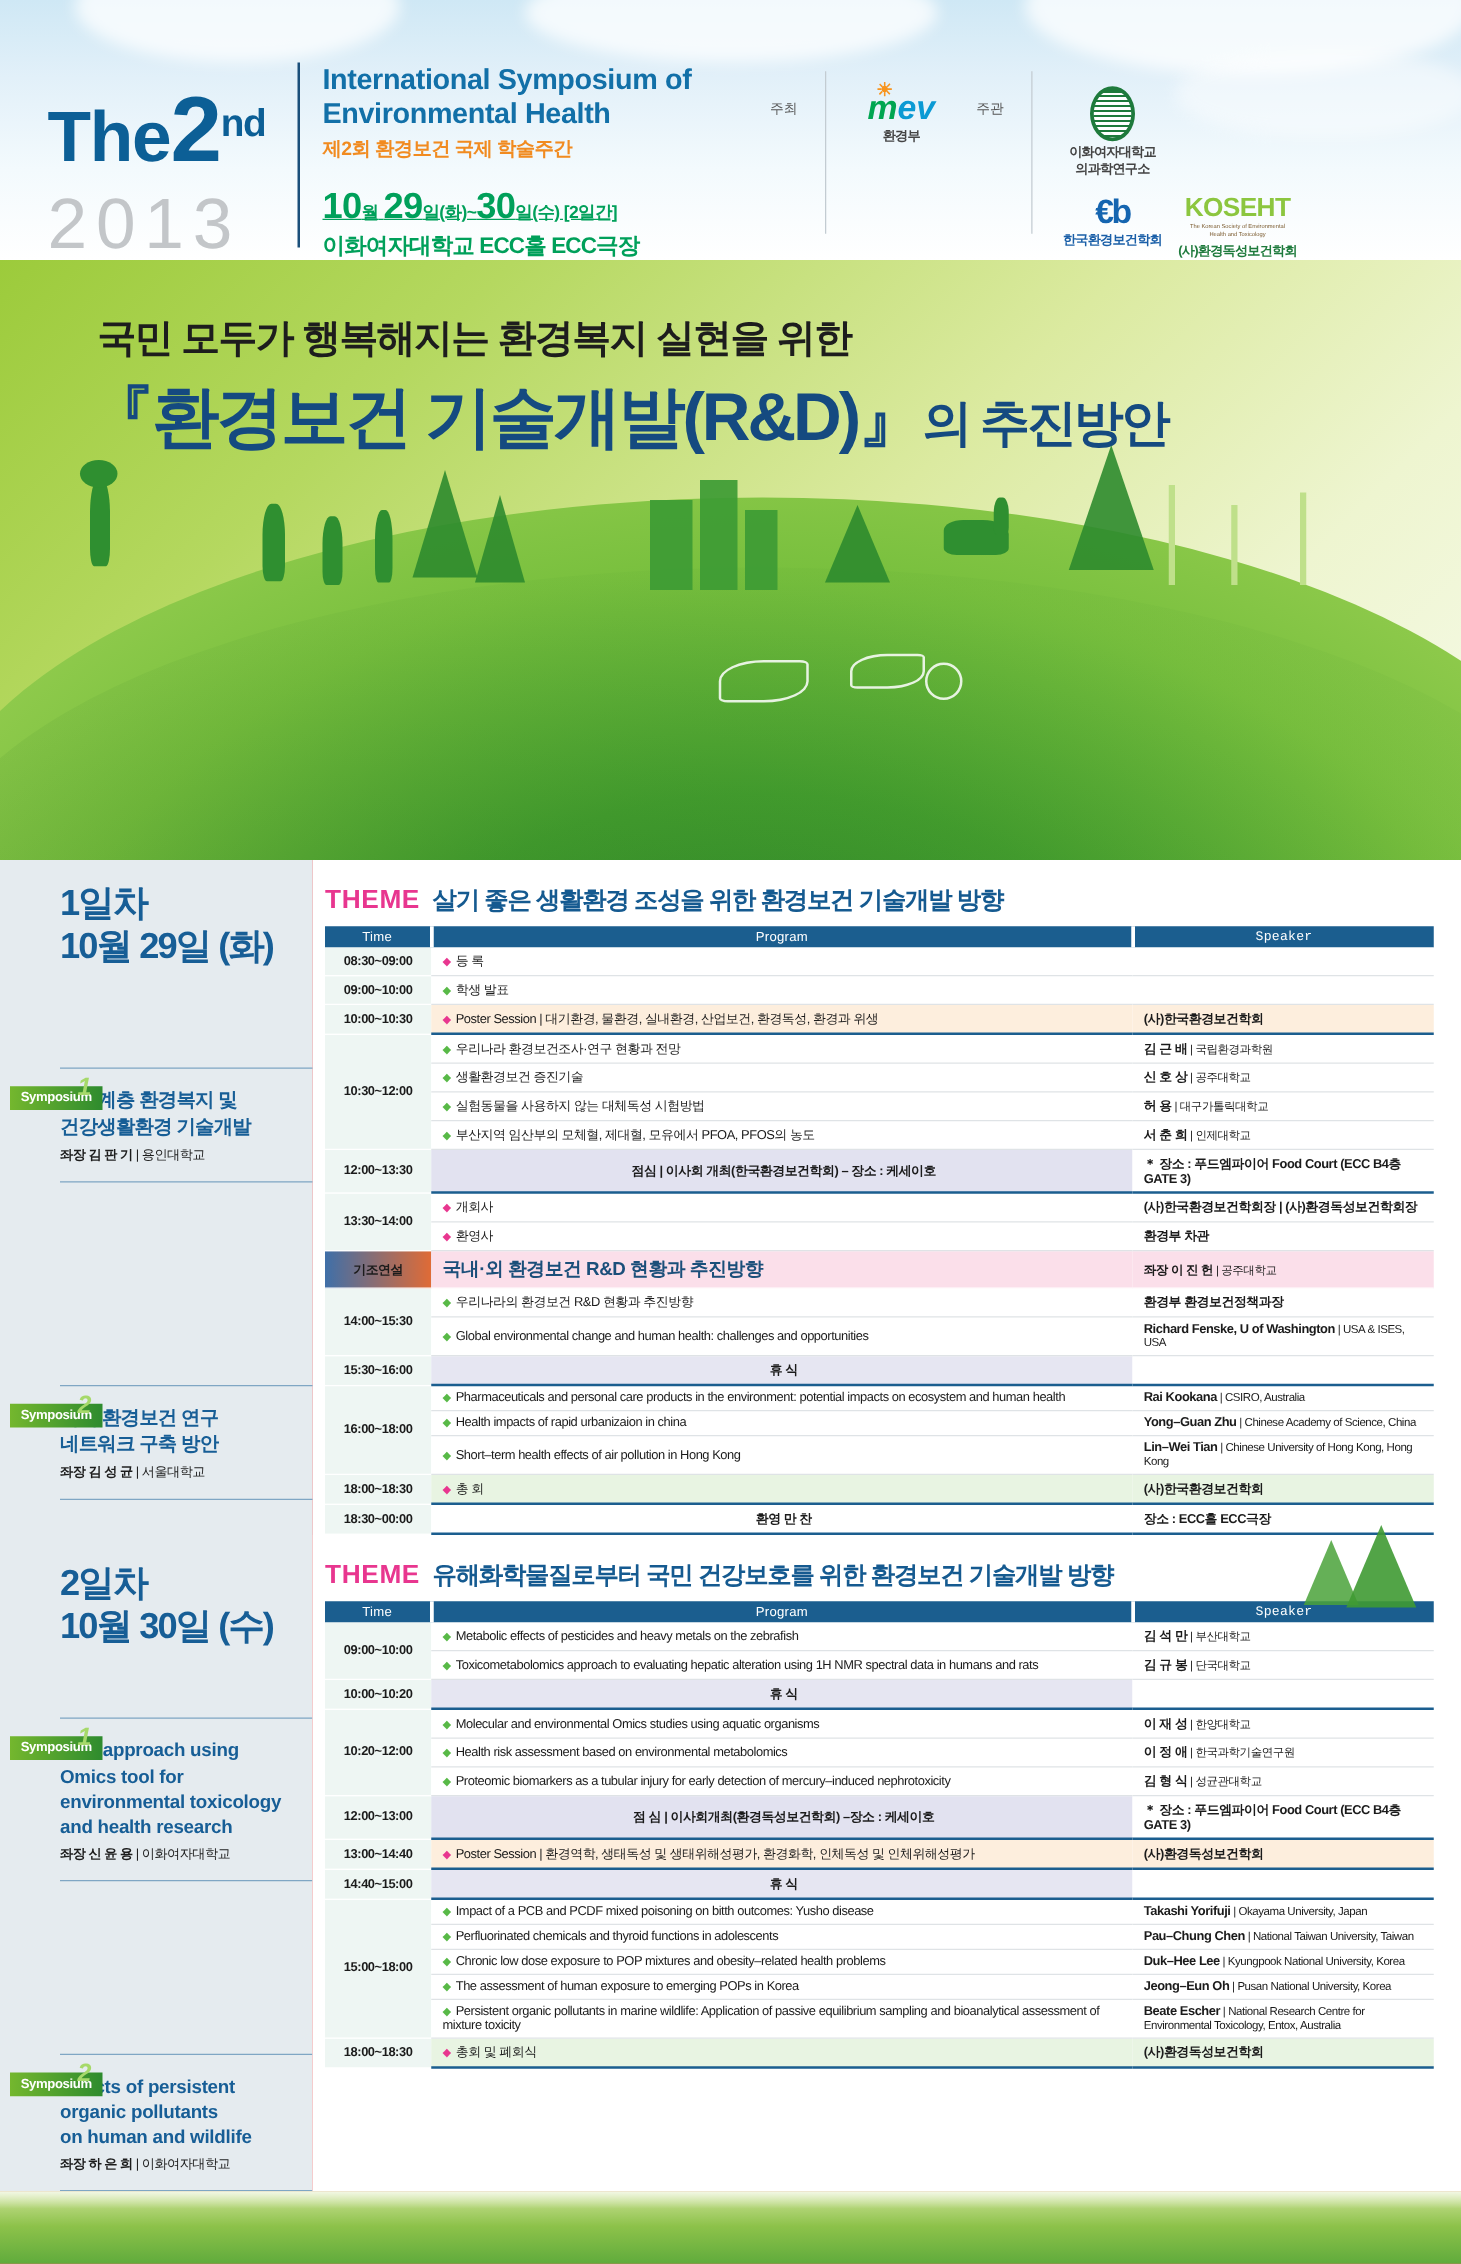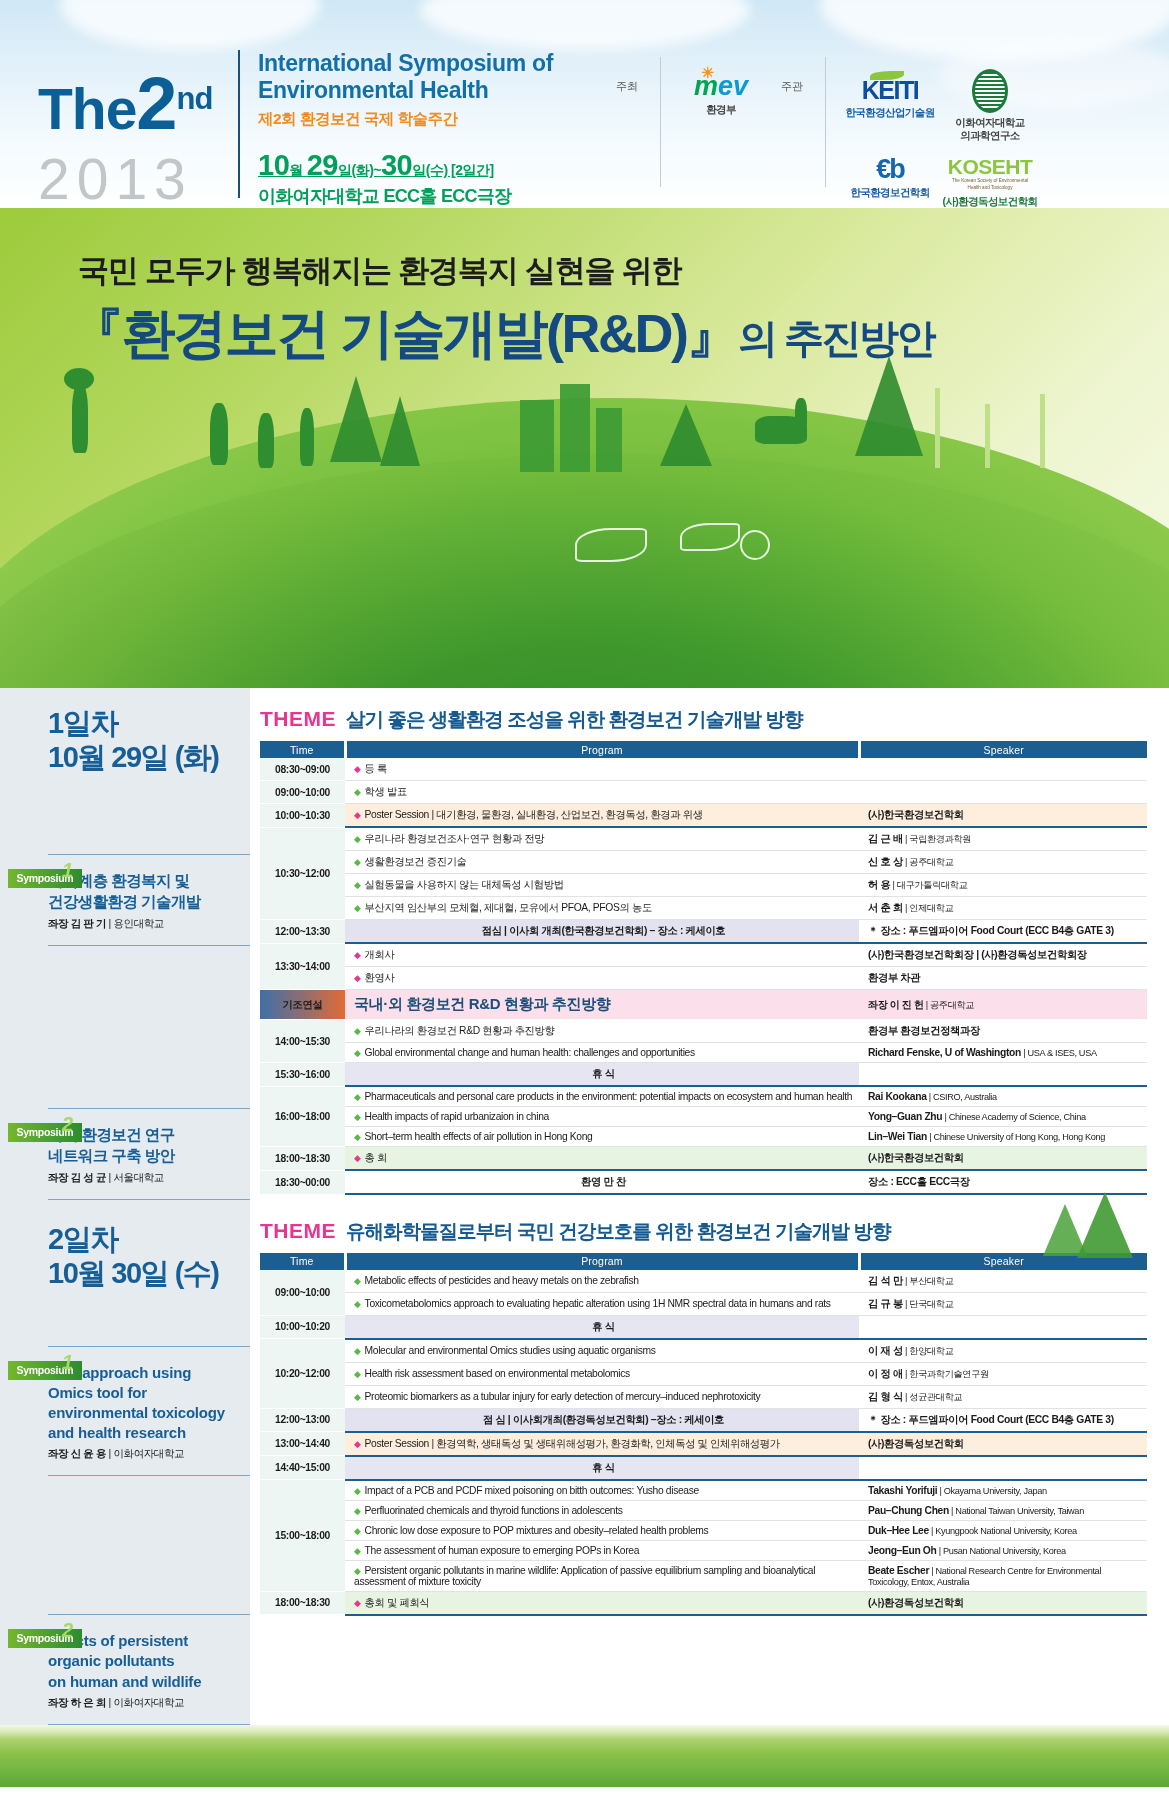--- a/index.html
+++ b/index.html
@@ -139,21 +139,21 @@
   .theme-row { display:flex; align-items:baseline; margin: 12px 0 8px 0; }
   .theme-kw { color:#e8368f; font-size:21px; font-weight:bold; letter-spacing:0.5px; margin-right:10px;}
   .theme-txt { color:#155a90; font-size:19.5px; font-weight:bold; letter-spacing:-1px;}
 
   table.sched { width:100%; border-collapse:collapse; table-layout:fixed; }
   table.sched th {
     background:#1b5e8f; color:#fff; font-size:10.5px; font-weight:normal;
     height:17px; border-right:3px solid #fff; letter-spacing:0.2px;
   }
   table.sched th.t-time { width:85px; }
-  table.sched th.t-spk { width:288px; border-right:none; }
+  table.sched th.t-spk { width:241px; border-right:none;font-family:Liberation Mono, monospace; }
   table.sched td { font-size:10.3px; color:#1b1b1b; vertical-align:middle; letter-spacing:-0.35px;}
   td.c-time {
     background:#eef6f3; text-align:center; font-weight:bold; color:#1b4f7a; font-size:10.5px;
     border-bottom:1px solid #fff; letter-spacing:0;
   }
   td.c-prog { padding: 4px 6px 4px 9px; border-bottom:1px solid #dfe3e6; background:#fff; }
   td.c-spk  { padding: 4px 4px 4px 9px; border-bottom:1px solid #dfe3e6; background:#fff; font-weight:bold;}
   td.c-spk .aff { font-weight:normal; font-size:9.2px; }
   .bullet { color:#58b947; font-size:9px; margin-right:4px; }
   .bullet.pink { color:#e8368f; }
@@ -221,25 +221,20 @@
       <div class="org-cell" style="padding-top:16px;width:92px;">
         <div class="mev">
           <span class="m">m</span>ev<span class="dot">☀</span>
         </div>
         <div class="org-name grey">환경부</div>
       </div>
       <div class="org-lbl" style="margin-left:14px;">주관</div>
       <div class="org-sep"></div>
       <div style="display:flex;flex-direction:column;">
         <div style="display:flex;">
-          <div class="org-cell" style="padding-top:14px;">
-            <div class="keiti-leaf"></div>
-            <div class="keiti">KEITI</div>
-            <div class="org-name">한국환경산업기술원</div>
-          </div>
           <div class="org-cell" style="padding-top:12px;">
             <div class="seal"></div>
             <div class="org-name grey" style="white-space:pre-line;">이화여자대학교
 의과학연구소</div>
           </div>
         </div>
         <div class="logo-row2">
           <div class="org-cell">
             <div class="ehb">€b</div>
             <div class="org-name">한국환경보건학회</div>

